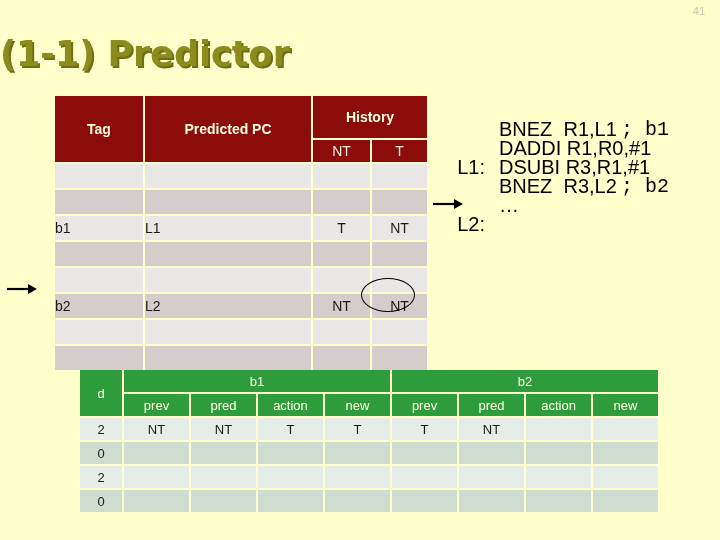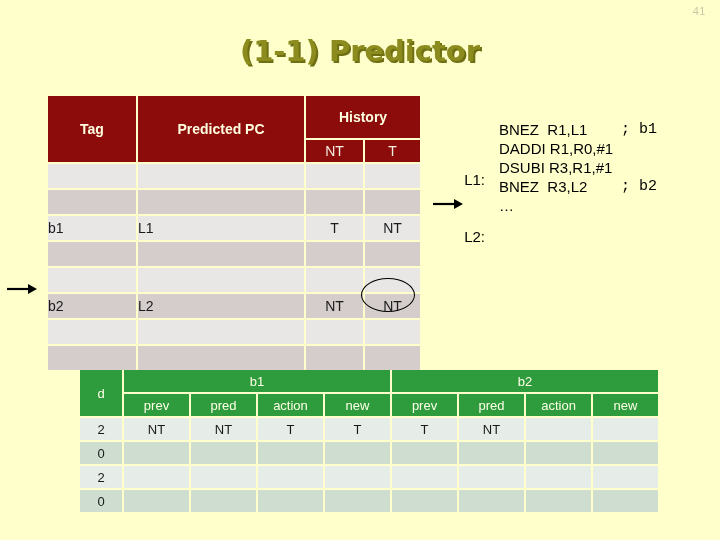--- a/index.html
+++ b/index.html
@@ -28,33 +28,33 @@
     font-size: 11px;
     color: #C9C9A8;
     letter-spacing: 0.5px;
   }
 
   
   #title {
     position: absolute;
     left: 0; right: 0;
     top: 34px;
-    text-align: center;
-    font-size: 29px;
+    text-align: left;
+    font-size: 35px;
     font-weight: bold;
     color: #8C8C1E;
     letter-spacing: 0px;
     text-shadow: 2px 2px 0 #6E6E12;
     font-family: "DejaVu Sans", sans-serif;
   }
 
   
   #predictor-table {
     position: absolute;
-    left: 46px;
+    left: 53px;
     top: 94px;
     width: 372px;
     border-collapse: separate;
     border-spacing: 2px;
     table-layout: fixed;
   }
   #predictor-table th, #predictor-table td {
     padding: 0;
     margin: 0;
     font-size: 14px;
@@ -111,36 +111,35 @@
     top: 281px;
     width: 32px;
     height: 16px;
   }
 
   
   #code-listing {
     position: absolute;
     left: 455px;
     top: 120px;
-    font-size: 15px;
+    font-size: 20px;
     color: #000;
     font-family: "Liberation Sans", sans-serif;
     line-height: 19px;
     white-space: pre;
   }
   .code-line {
     display: flex;
     height: 19px;
     align-items: flex-start;
   }
   .code-label {
     width: 30px;
     text-align: right;
     flex: 0 0 30px;
-    margin-top: 12px;
   }
   .code-instr {
     margin-left: 14px;
     width: 118px;
     flex: 0 0 118px;
   }
   .code-comment {
     margin-left: 4px;
     font-family: Liberation Mono, monospace;
   }

